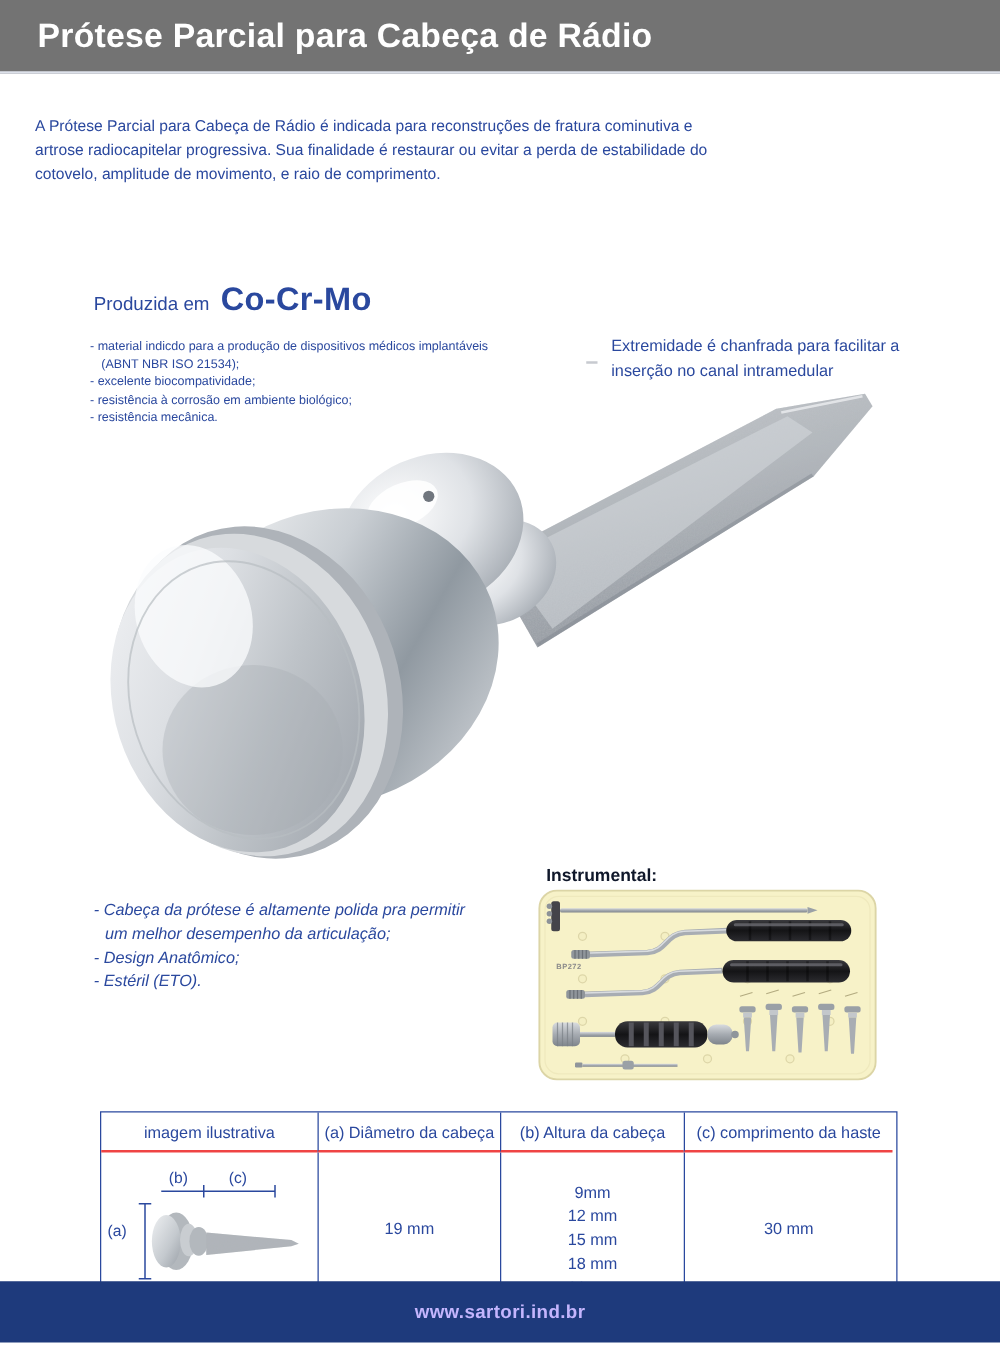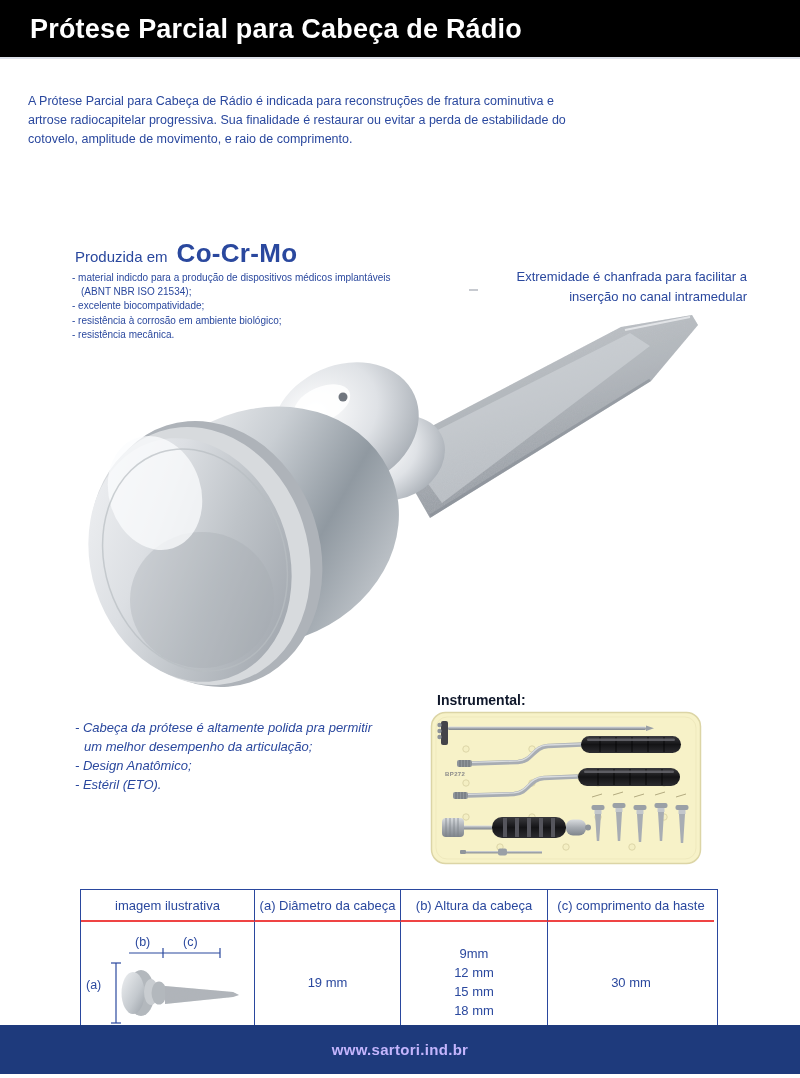--- a/index.html
+++ b/index.html
@@ -1,47 +1,47 @@
 <!DOCTYPE html>
 <html><head>
 <meta charset="utf-8">
 <style>
   html,body{margin:0;padding:0;background:#ffffff;}
   .page{position:relative;width:800px;height:1078px;background:#ffffff;overflow:hidden;
         font-family:"Liberation Sans",sans-serif;margin:0 auto;}
 
   
-  .header{position:absolute;top:0;left:0;width:800px;height:57px;background:#000000;
+  .header{position:absolute;top:0;left:0;width:800px;height:57px;background:#737373;
           border-bottom:2px solid #dde1ea;text-decoration:underline;}
   .header .title{position:absolute;left:30px;top:50%;transform:translateY(-50%);
           color:#ffffff;font-size:27px;font-weight:bold;letter-spacing:.2px;white-space:nowrap;}
   .footer{position:absolute;left:0;top:1025px;width:800px;height:49px;background:#1e3a7c;}
   .footer .url{color:#c4b5fd;text-align:center;line-height:49px;font-size:15px;
           font-weight:bold;letter-spacing:.3px;}
 
   
   .intro{position:absolute;left:28px;top:92px;width:560px;color:#2a489e;
          font-size:12.5px;line-height:1.5;}
 
   
   .logo{position:absolute;top:74px;right:24px;display:flex;align-items:center;gap:10px;}
   .logo svg{width:56px;height:72px;display:block;}
   .wordmark{color:#1e3a7c;font-size:31px;font-weight:bold;letter-spacing:6px;}
 
   
-  .produzida{position:absolute;left:75px;top:238px;color:#2a489e;display:flex;
+  .produzida{position:absolute;left:75px;top:224px;color:#2a489e;display:flex;
              align-items:baseline;gap:9px;justify-content:flex-end;}
   .produzida .prefix{font-size:15px;}
   .produzida .mat{font-size:26px;font-weight:bold;letter-spacing:.3px;}
   .bullets{position:absolute;left:72px;top:271px;width:340px;color:#2a489e;
            font-size:10px;line-height:1.42;}
   .bullets .b{padding-left:9px;text-indent:-9px;}
 
   .stem-note{position:absolute;left:489px;top:267px;width:258px;color:#2a489e;
-             font-size:13px;line-height:1.5;text-align:right;}
+             font-size:13px;line-height:1.5;}
   .leader-dash{position:absolute;left:469px;top:289px;width:9px;height:2px;background:#c7cad0;}
 
   .features{position:absolute;left:75px;top:719px;width:308px;color:#2a489e;
             font-size:13px;line-height:1.45;font-style:italic;}
   .features .b{padding-left:9px;text-indent:-9px;}
 
   .product{position:absolute;left:50px;top:298px;width:680px;height:412px;}
 
   
   .instr-label{position:absolute;left:437px;top:692px;color:#0f172a;font-size:14px;font-weight:bold;}

